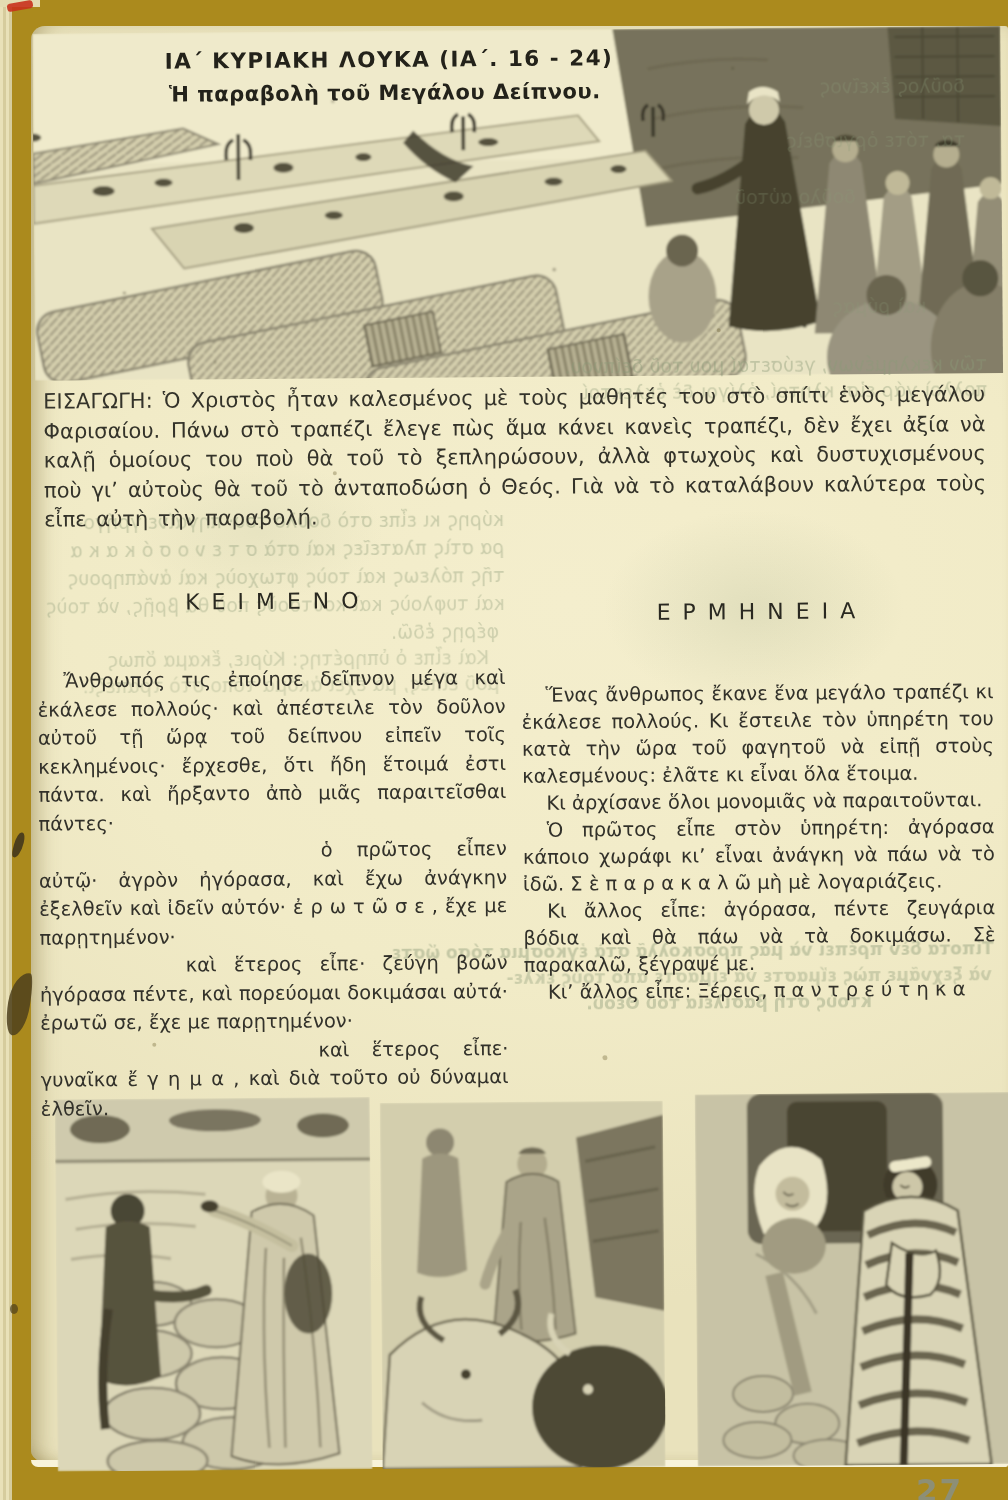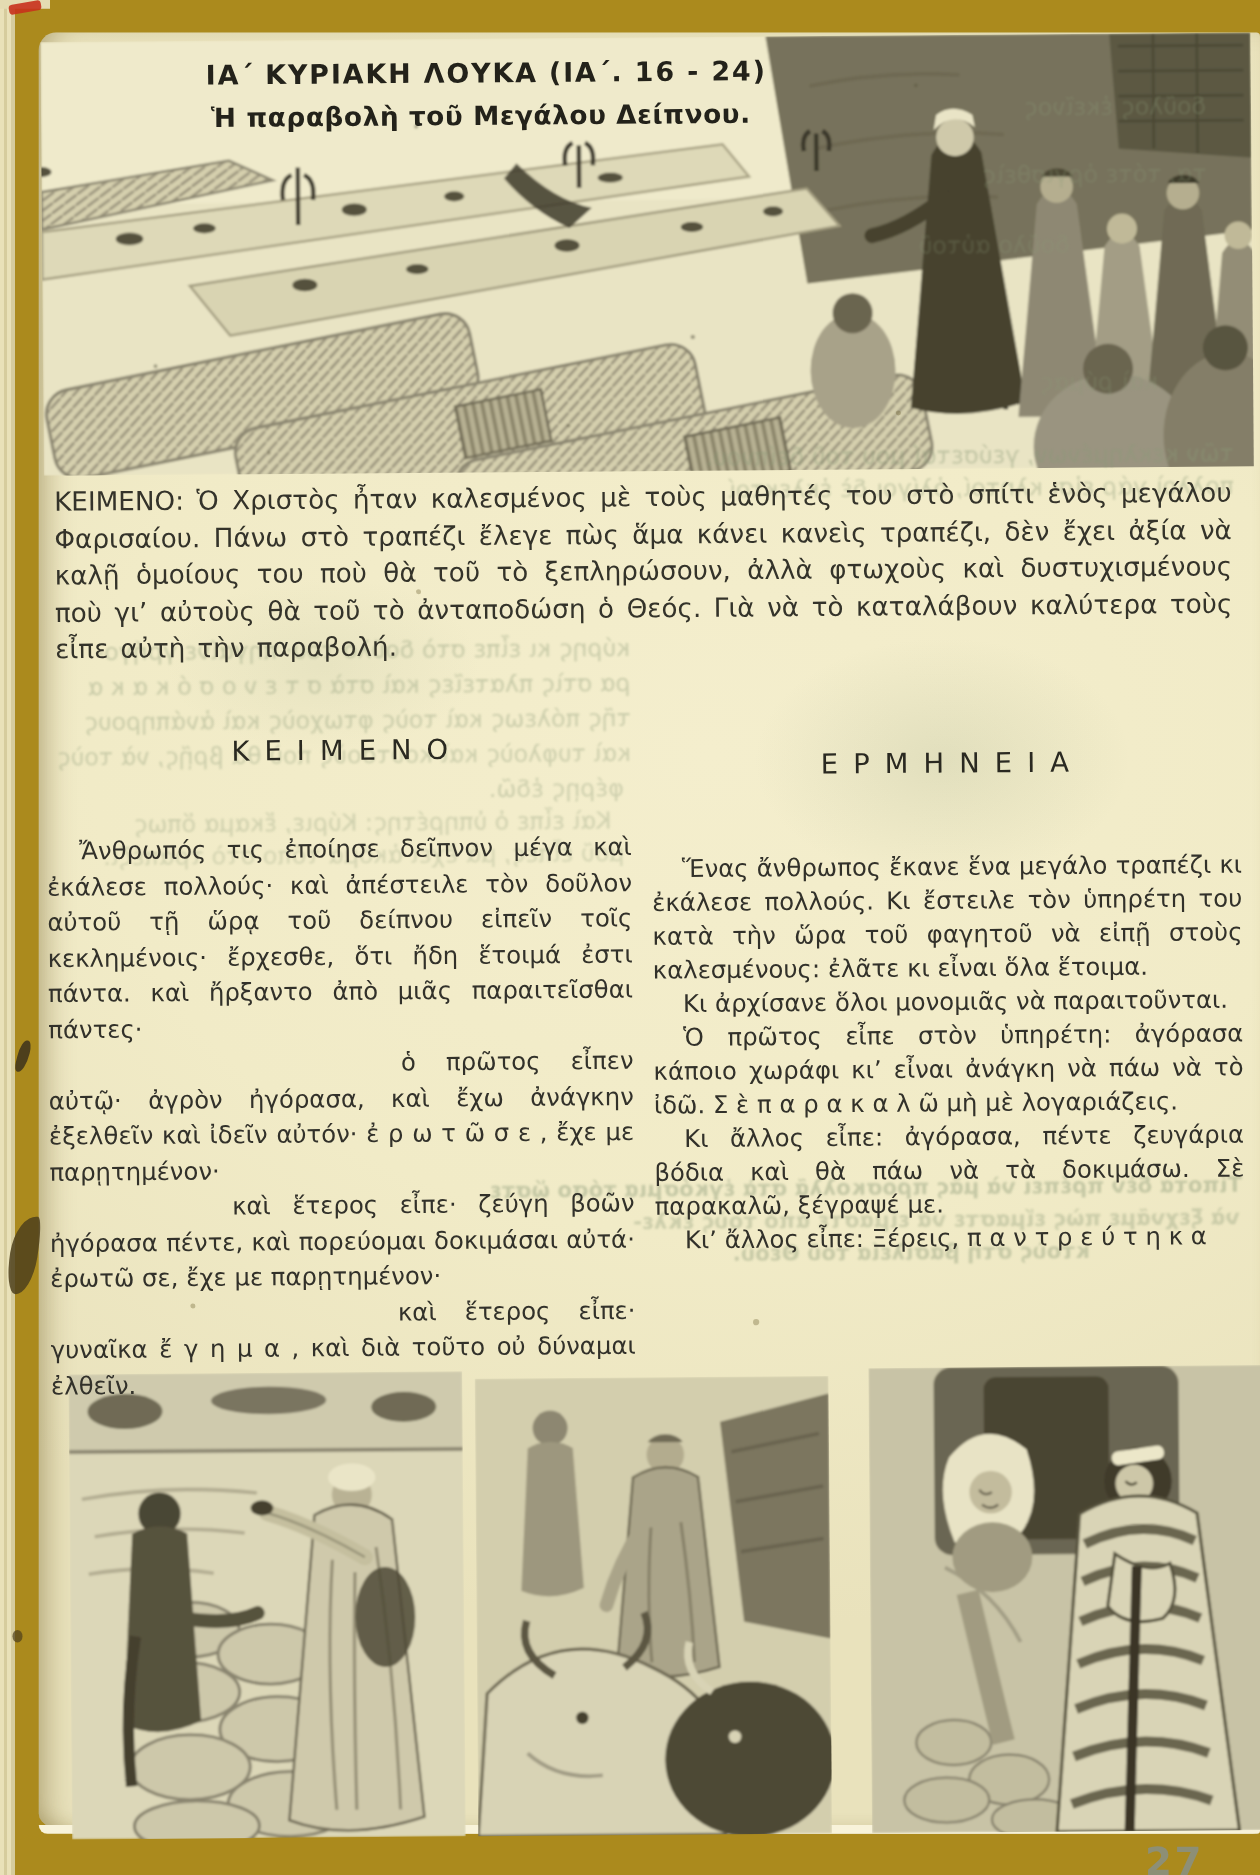--- a/index.html
+++ b/index.html
@@ -189,21 +189,21 @@
 
   <div class="header">
     <div class="l1">ΙΑ΄ ΚΥΡΙΑΚΗ ΛΟΥΚΑ (ΙΑ΄. 16 - 24)</div>
     <div class="l2">Ἡ παραβολὴ τοῦ Μεγάλου Δείπνου.</div>
   </div>
 
   <div class="ghost" style="left:540px;top:356px;width:450px;opacity:.42;">τῶν κεκλημένων, γεύσεταί μου τοῦ δείπνου.</div>
   <div class="ghost" style="left:528px;top:382px;width:462px;opacity:.38;">πολλοὶ γάρ εἰσι κλητοί, ὀλίγοι δὲ ἐκλεκτοί</div>
 
   <div class="intro">
-    <span class="lbl">ΚΕΙΜΕΝΟ:</span><span>Ὁ Χριστὸς ἦταν καλεσμένος μὲ τοὺς μαθητές του στὸ σπίτι ἑνὸς μεγάλου Φαρισαίου. Πάνω στὸ τραπέζι ἔλεγε πὼς ἅμα κάνει κανεὶς τραπέζι, δὲν ἔχει ἀξία νὰ καλῇ ὁμοίους του ποὺ θὰ τοῦ τὸ ξεπληρώσουν, ἀλλὰ φτωχοὺς καὶ δυστυχισμένους ποὺ γι’ αὐτοὺς θὰ τοῦ τὸ ἀνταποδώση ὁ Θεός. Γιὰ νὰ τὸ καταλάβουν καλύτερα τοὺς εἶπε αὐτὴ τὴν παραβολή.</span>
+    <span class="lbl">ΕΙΣΑΓΩΓΗ:</span><span>Ὁ Χριστὸς ἦταν καλεσμένος μὲ τοὺς μαθητές του στὸ σπίτι ἑνὸς μεγάλου Φαρισαίου. Πάνω στὸ τραπέζι ἔλεγε πὼς ἅμα κάνει κανεὶς τραπέζι, δὲν ἔχει ἀξία νὰ καλῇ ὁμοίους του ποὺ θὰ τοῦ τὸ ξεπληρώσουν, ἀλλὰ φτωχοὺς καὶ δυστυχισμένους ποὺ γι’ αὐτοὺς θὰ τοῦ τὸ ἀνταποδώση ὁ Θεός. Γιὰ νὰ τὸ καταλάβουν καλύτερα τοὺς εἶπε αὐτὴ τὴν παραβολή.</span>
   </div>
 
   <div class="ghost" style="left:36px;top:508px;width:470px;opacity:.40;">κύρης κι εἶπε στὸ δοῦλο του· πηγαίνε γρήγο-</div>
   <div class="ghost" style="left:36px;top:536px;width:470px;opacity:.40;">ρα στὶς πλατεῖες καὶ στὰ σ τ ε ν ο σ ό κ α κ α</div>
   <div class="ghost" style="left:36px;top:564px;width:470px;opacity:.38;">τῆς πόλεως καὶ τοὺς φτωχοὺς καὶ ἀνάπηρους</div>
   <div class="ghost" style="left:36px;top:592px;width:470px;opacity:.36;">καὶ τυφλοὺς καὶ κουτσοὺς ποὺ θὰ βρῇς, νὰ τοὺς</div>
   <div class="ghost" style="left:300px;top:620px;width:200px;opacity:.36;">φέρῃς ἐδῶ.</div>
   <div class="ghost" style="left:60px;top:646px;width:430px;opacity:.34;">Καὶ εἶπε ὁ ὑπηρέτης: Κύριε, ἔκαμα ὅπως</div>
   <div class="ghost" style="left:40px;top:672px;width:460px;opacity:.30;">μοῦ εἶπες, μὰ ἔχει ἀκόμα τόπο στὸ τραπέζι.</div>
 

